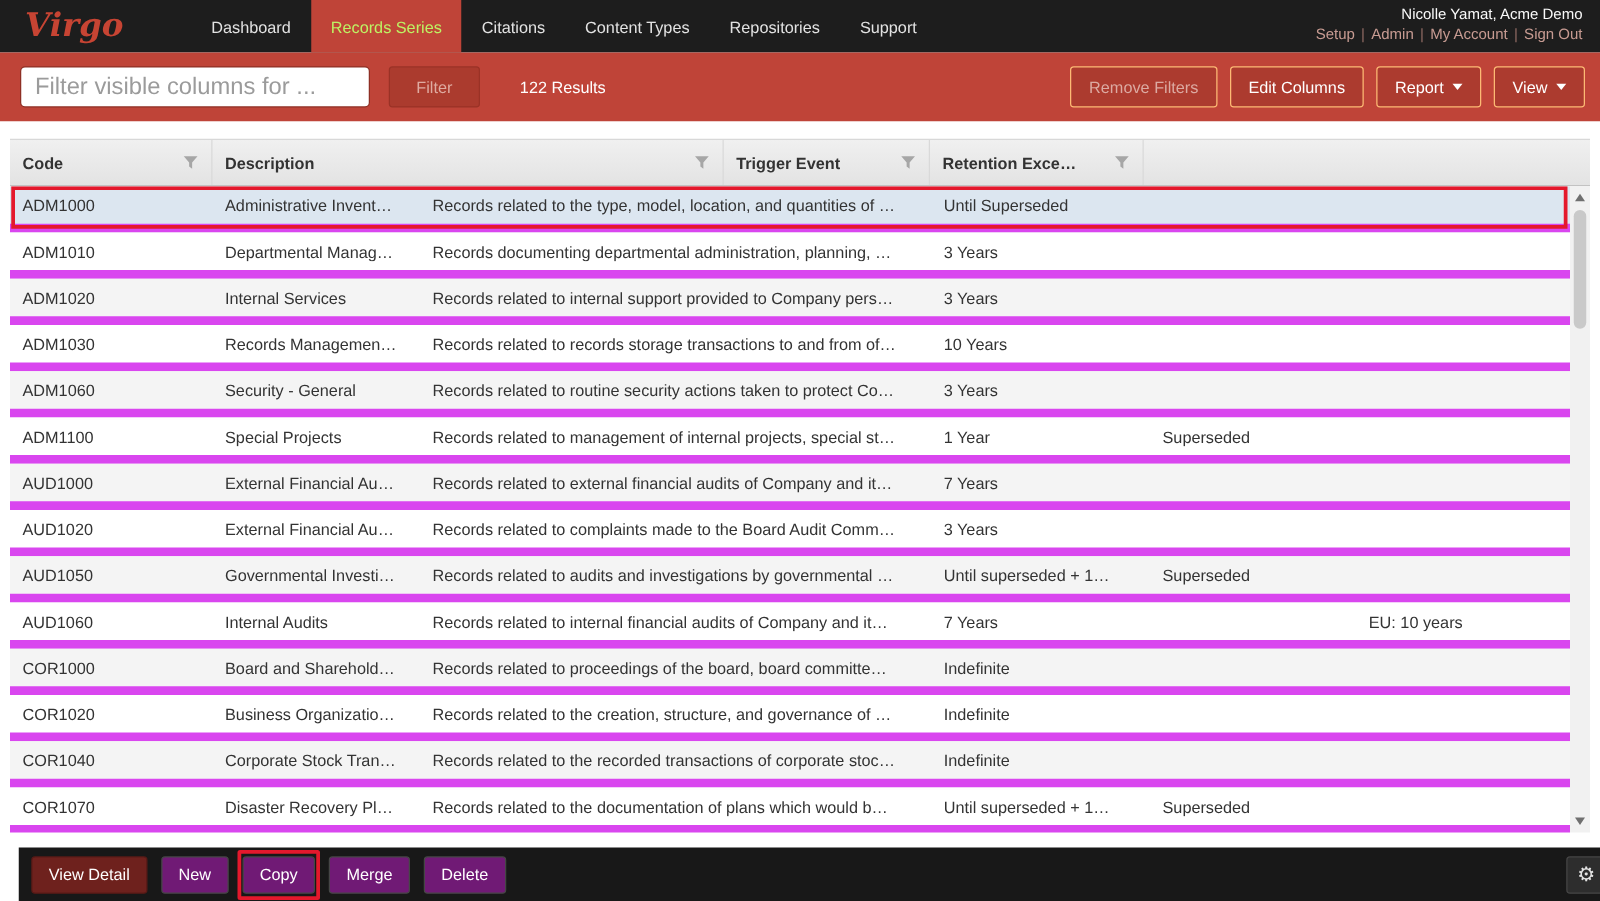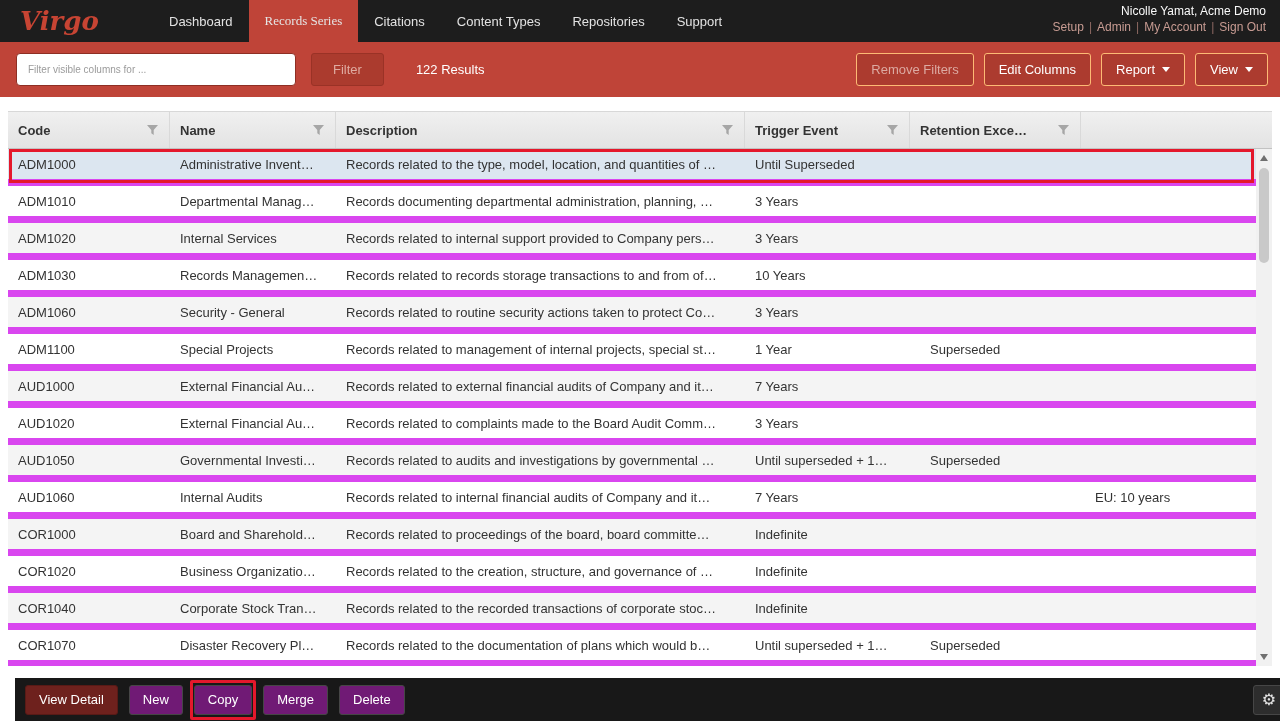--- a/index.html
+++ b/index.html
@@ -3,30 +3,30 @@
 <meta charset="utf-8">
 <style>
   html,body{margin:0;padding:0;}
   body{width:1280px;height:721px;overflow:hidden;background:#fff;font-family:"Liberation Sans",sans-serif;position:relative;}
 
   
   .topbar{height:42px;background:#1d1d1d;display:flex;align-items:stretch;}
   .logo{width:133px;display:flex;align-items:center;padding-left:20px;font-family:"DejaVu Serif",serif;font-style:italic;font-weight:bold;font-size:26px;color:#c74433;}
   .nav{display:flex;}
   .nav-item{display:flex;align-items:center;padding:0 16px;font-size:13px;color:#e2e2e2;cursor:pointer;}
-  .nav-item.active{background:#bf4438;color:#e5e5e5;font-family:Liberation Serif, serif;}
+  .nav-item.active{background:#bf4438;color:#bef264;}
   .user-area{margin-left:auto;padding:4px 14px 0 0;text-align:right;}
   .user-name{font-size:12px;color:#fafafa;line-height:15px;}
   .user-links{font-size:12px;color:#c79b92;line-height:17px;}
   .user-links .ulink{cursor:pointer;}
   .user-links .sep{color:#8f6a63;margin:0 5px;}
 
   
   .toolbar{height:55px;background:#bf4438;display:flex;align-items:center;padding:0 12px 0 16px;}
-  .filter-input{width:280px;height:33px;border:1px solid #8e2f24;border-radius:4px;padding:0 11px;font-size:10px;color:#737373;outline:none;font-family:"Liberation Sans",sans-serif;box-sizing:border-box;}
+  .filter-input{width:280px;height:33px;border:1px solid #8e2f24;border-radius:4px;padding:0 11px;font-size:19px;color:#737373;outline:none;font-family:"Liberation Sans",sans-serif;box-sizing:border-box;}
   .filter-input::placeholder{color:#9b9b9b;}
   .btn-filter{margin-left:15px;height:33px;padding:0 21px;background:#ab3b2e;border:1px solid #9a3226;border-radius:3px;color:#dfaba1;font-size:13px;font-family:"Liberation Sans",sans-serif;cursor:pointer;}
   .results{margin-left:32px;color:#fff;font-size:13px;font-weight:normal;}
   .toolbar-right{margin-left:auto;display:flex;gap:10px;}
   .tb-btn{height:33px;padding:0 14px;background:#ac3b2f;border:1px solid #fdba74;border-radius:3px;color:#fff;font-size:13px;display:flex;align-items:center;gap:7px;cursor:pointer;font-family:"Liberation Sans",sans-serif;}
   .tb-btn.disabled{color:#dcaaa2;}
   .caret{width:0;height:0;border-left:4px solid transparent;border-right:4px solid transparent;border-top:5px solid currentColor;}
 
   
   .table-wrap{margin:14px 8px 0 8px;}
@@ -101,26 +101,20 @@
 </div>
 
 <div class="table-wrap">
   <div class="thead">
       <div class="th c0">
         <span class="th-label">Code</span>
         <svg width="13" height="12" viewBox="0 0 13 12">
           <path d="M1 1h11L7.7 5.9V11L5.3 9.2V5.9L1 1z" fill="#a6a6a6"></path>
         </svg>
       </div>
-      <div class="th c1">
-        <span class="th-label">Name</span>
-        <svg width="13" height="12" viewBox="0 0 13 12">
-          <path d="M1 1h11L7.7 5.9V11L5.3 9.2V5.9L1 1z" fill="#a6a6a6"></path>
-        </svg>
-      </div>
       <div class="th c2">
         <span class="th-label">Description</span>
         <svg width="13" height="12" viewBox="0 0 13 12">
           <path d="M1 1h11L7.7 5.9V11L5.3 9.2V5.9L1 1z" fill="#a6a6a6"></path>
         </svg>
       </div>
       <div class="th c4">
         <span class="th-label">Trigger Event</span>
         <svg width="13" height="12" viewBox="0 0 13 12">
           <path d="M1 1h11L7.7 5.9V11L5.3 9.2V5.9L1 1z" fill="#a6a6a6"></path>

